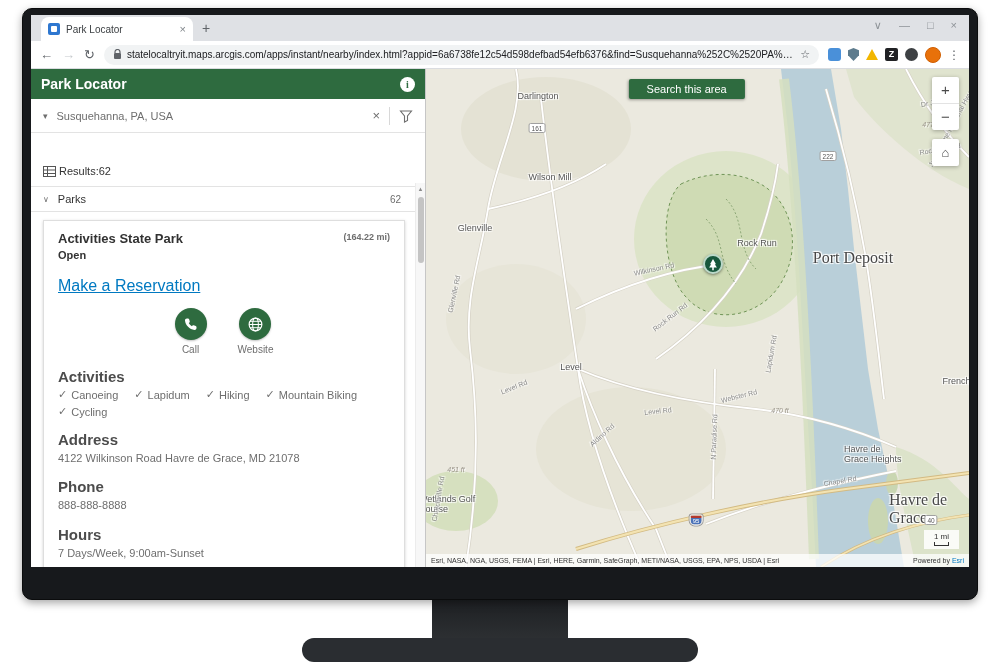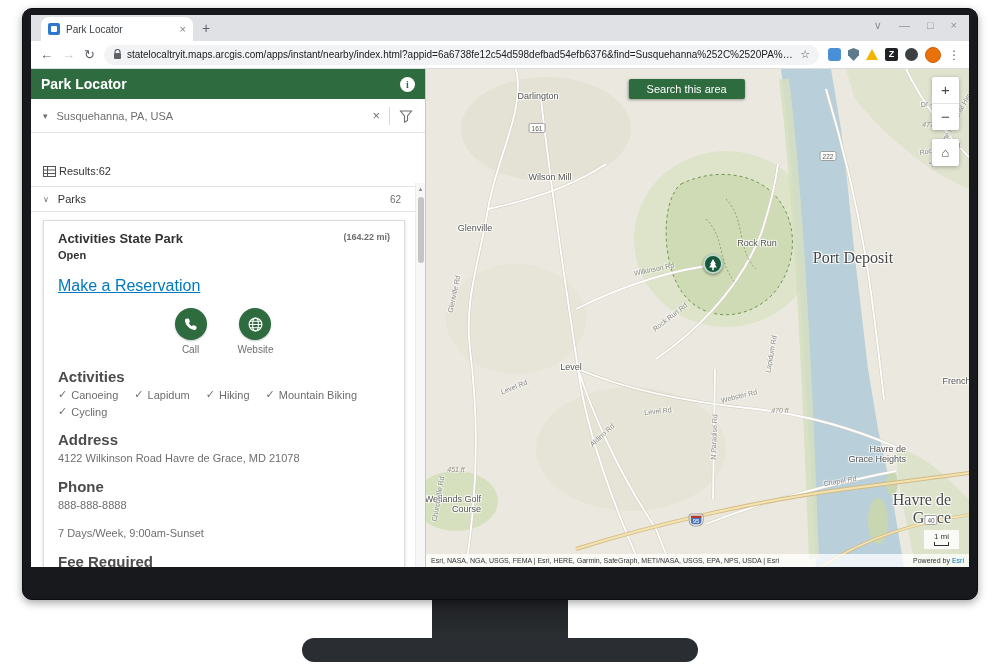--- a/index.html
+++ b/index.html
@@ -110,21 +110,21 @@
   .scroll-thumb { position: absolute; top: 14px; left: 2px; width: 6px; height: 66px;
                   background: #c4c4c4; border-radius: 3px; }
 
   
   .map { flex: 1; position: relative; overflow: hidden; background: #ebe9df; }
   .map svg.basemap { position: absolute; left: 0; top: 0; }
   .map-label { position: absolute; transform: translate(-50%,-50%); font-size: 9px;
                color: #575757; white-space: nowrap;
                text-shadow: 1px 1px 1px #fff, -1px -1px 1px #fff, 1px -1px 1px #fff, -1px 1px 1px #fff; }
   .map-label.big { font-size: 16px; color: #474747; font-family: Liberation Serif, serif; }
-  .map-label.wrap { white-space: normal; text-align: right; line-height: 1.15; width: 62px; }
+  .map-label.wrap { white-space: normal; text-align: left; line-height: 1.15; width: 62px; }
   .road-label { position: absolute; font-size: 7px; color: #8d8d8d; white-space: nowrap;
                 text-shadow: 1px 1px 1px #fff, -1px -1px 1px #fff; }
   .elev-label { position: absolute; transform: translate(-50%,-50%); font-size: 7px;
                 color: #9a958a; font-style: italic; text-shadow: 1px 1px 1px #fff; }
   .shield { position: absolute; transform: translate(-50%,-50%); background: #fff;
             border: 1px solid #a0a0a0; border-radius: 2px; font-size: 6.5px; color: #555;
             padding: 0 2px; height: 10px; line-height: 9px; }
   .shield.interstate { background: linear-gradient(#b3392e 0 3px, #4a72b8 3px);
                        color: #fff; border: 1px solid #e8e8e8; border-radius: 2px 2px 5px 5px;
                        box-shadow: 0 0 0 1px #9a9a9a; font-size: 6px; padding: 1px 2px 0; height: 11px; }
@@ -299,20 +299,21 @@
 
           <div class="section">
             <div class="section-heading">Address</div>
             <div class="section-body">4122 Wilkinson Road Havre de Grace, MD 21078</div>
           </div>
           <div class="section">
             <div class="section-heading">Phone</div>
             <div class="section-body">888-888-8888</div>
           </div>
           <div class="section">
+            <div class="section-heading">Hours</div>
             <div class="section-body">7 Days/Week, 9:00am-Sunset</div>
           </div>
           <div class="section">
             <div class="section-heading">Fee Required</div>
             <div class="section-body">None</div>
           </div>
           
         </div>
 
         <div class="panel-scrollbar">

